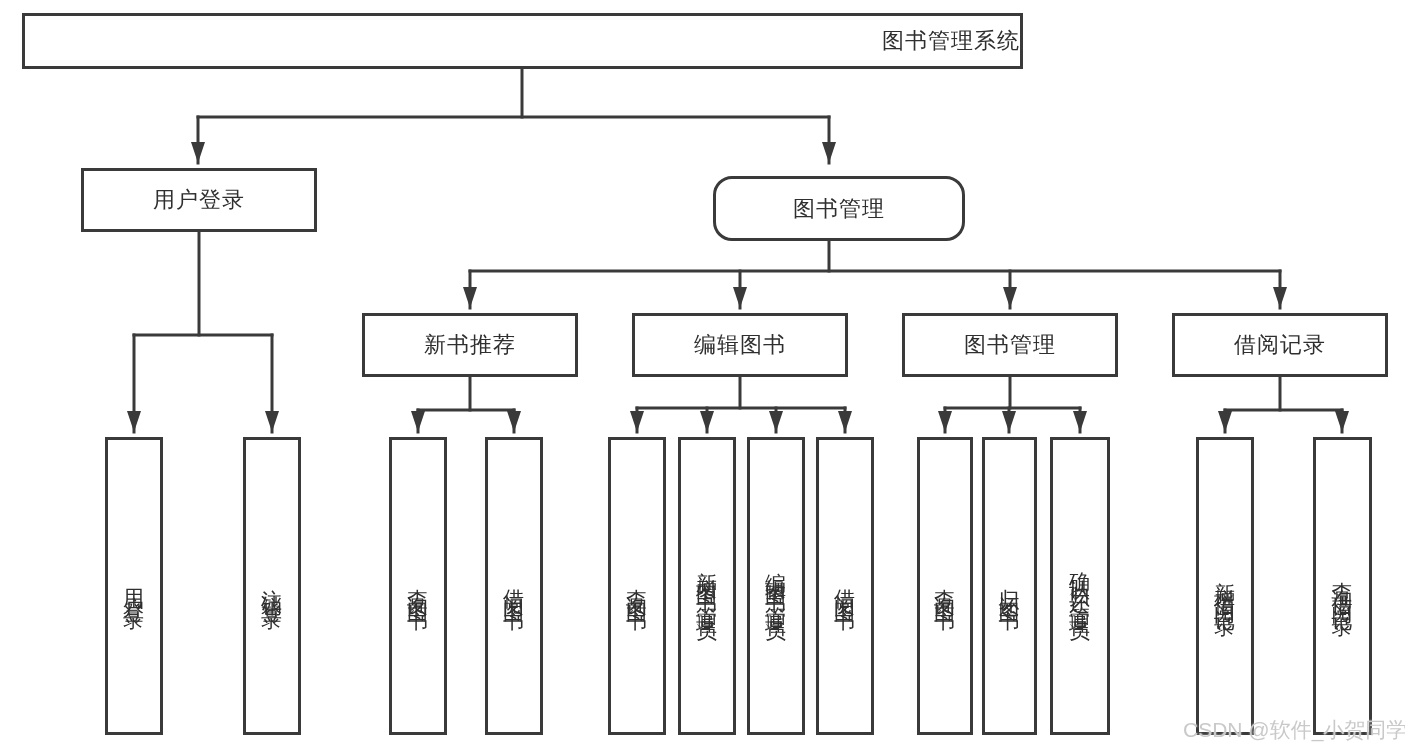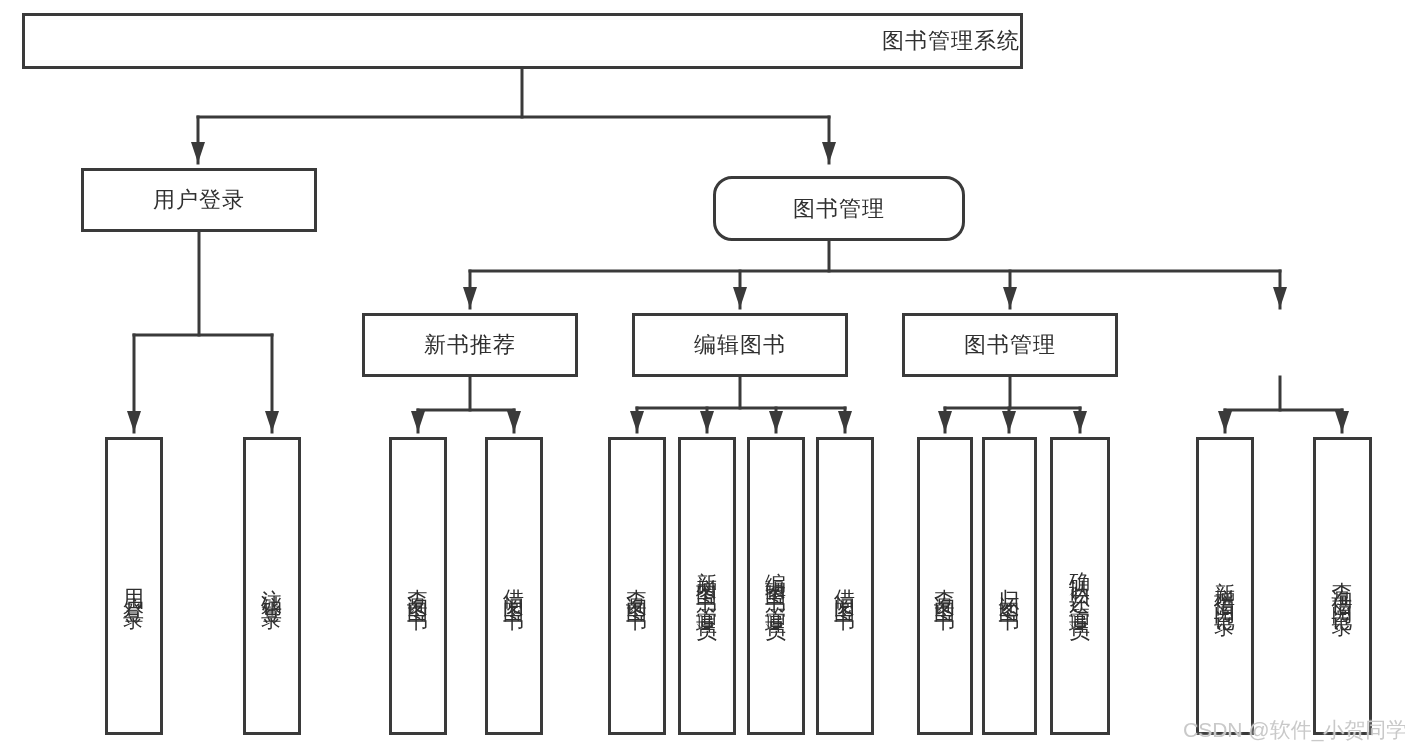--- a/index.html
+++ b/index.html
@@ -153,20 +153,23 @@
 
   <div class="box l3" style="left:362px">
     <span class="hlabel">新书推荐</span>
   </div>
   <div class="box l3" style="left:632px">
     <span class="hlabel">编辑图书</span>
   </div>
   <div class="box l3" style="left:902px">
     <span class="hlabel">图书管理</span>
   </div>
+  <div class="box l3" style="left:1172px">
+    <span class="hlabel">借阅记录</span>
+  </div>
 
   <div class="leaf" style="left:105px">
     <span class="vtext">用户登录</span>
   </div>
   <div class="leaf" style="left:243px">
     <span class="vtext">注销登录</span>
   </div>
 
   <div class="leaf" style="left:389px">
     <span class="vtext">查询图书</span>

